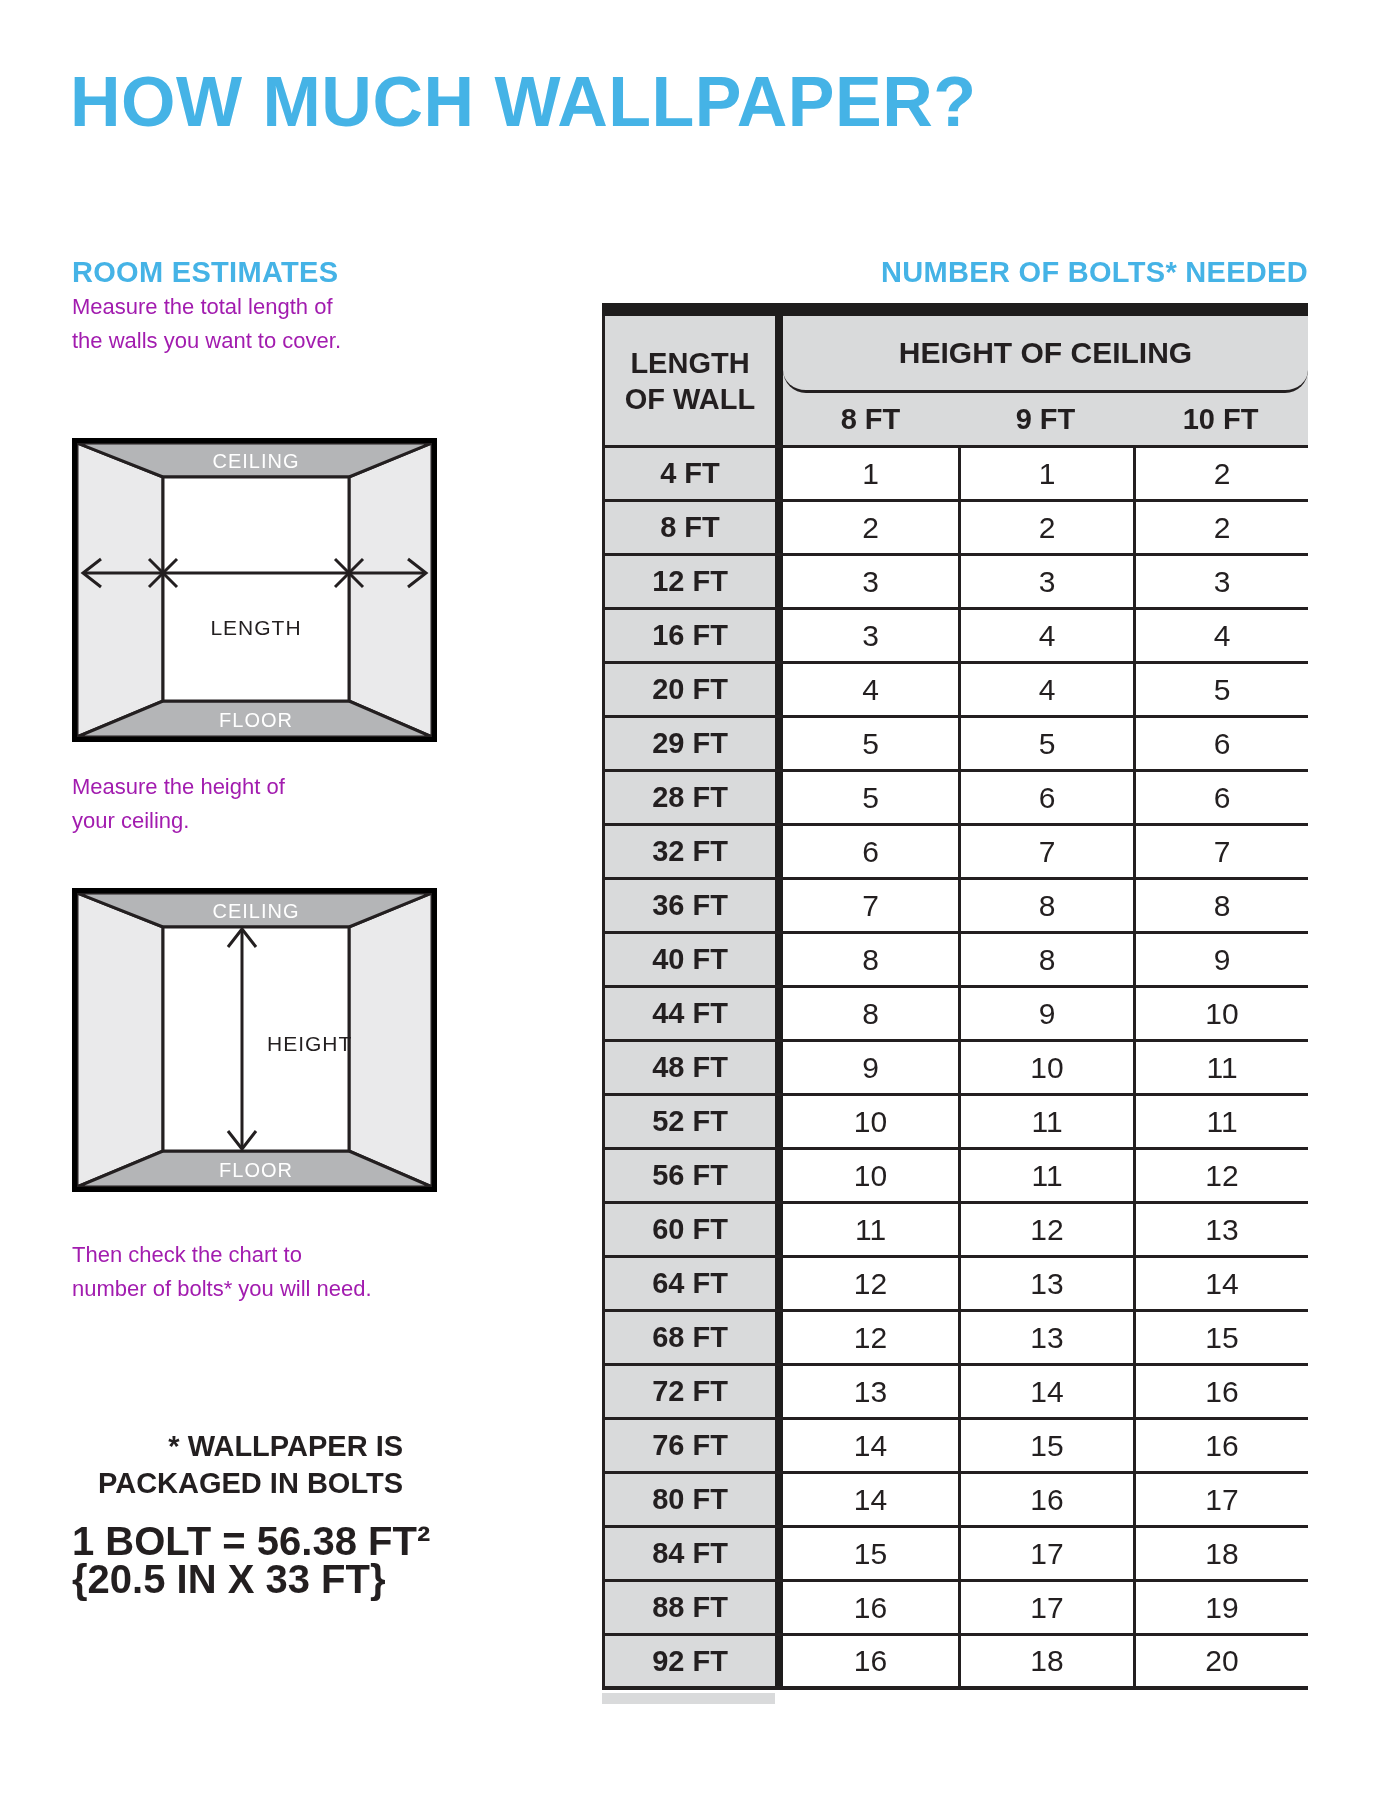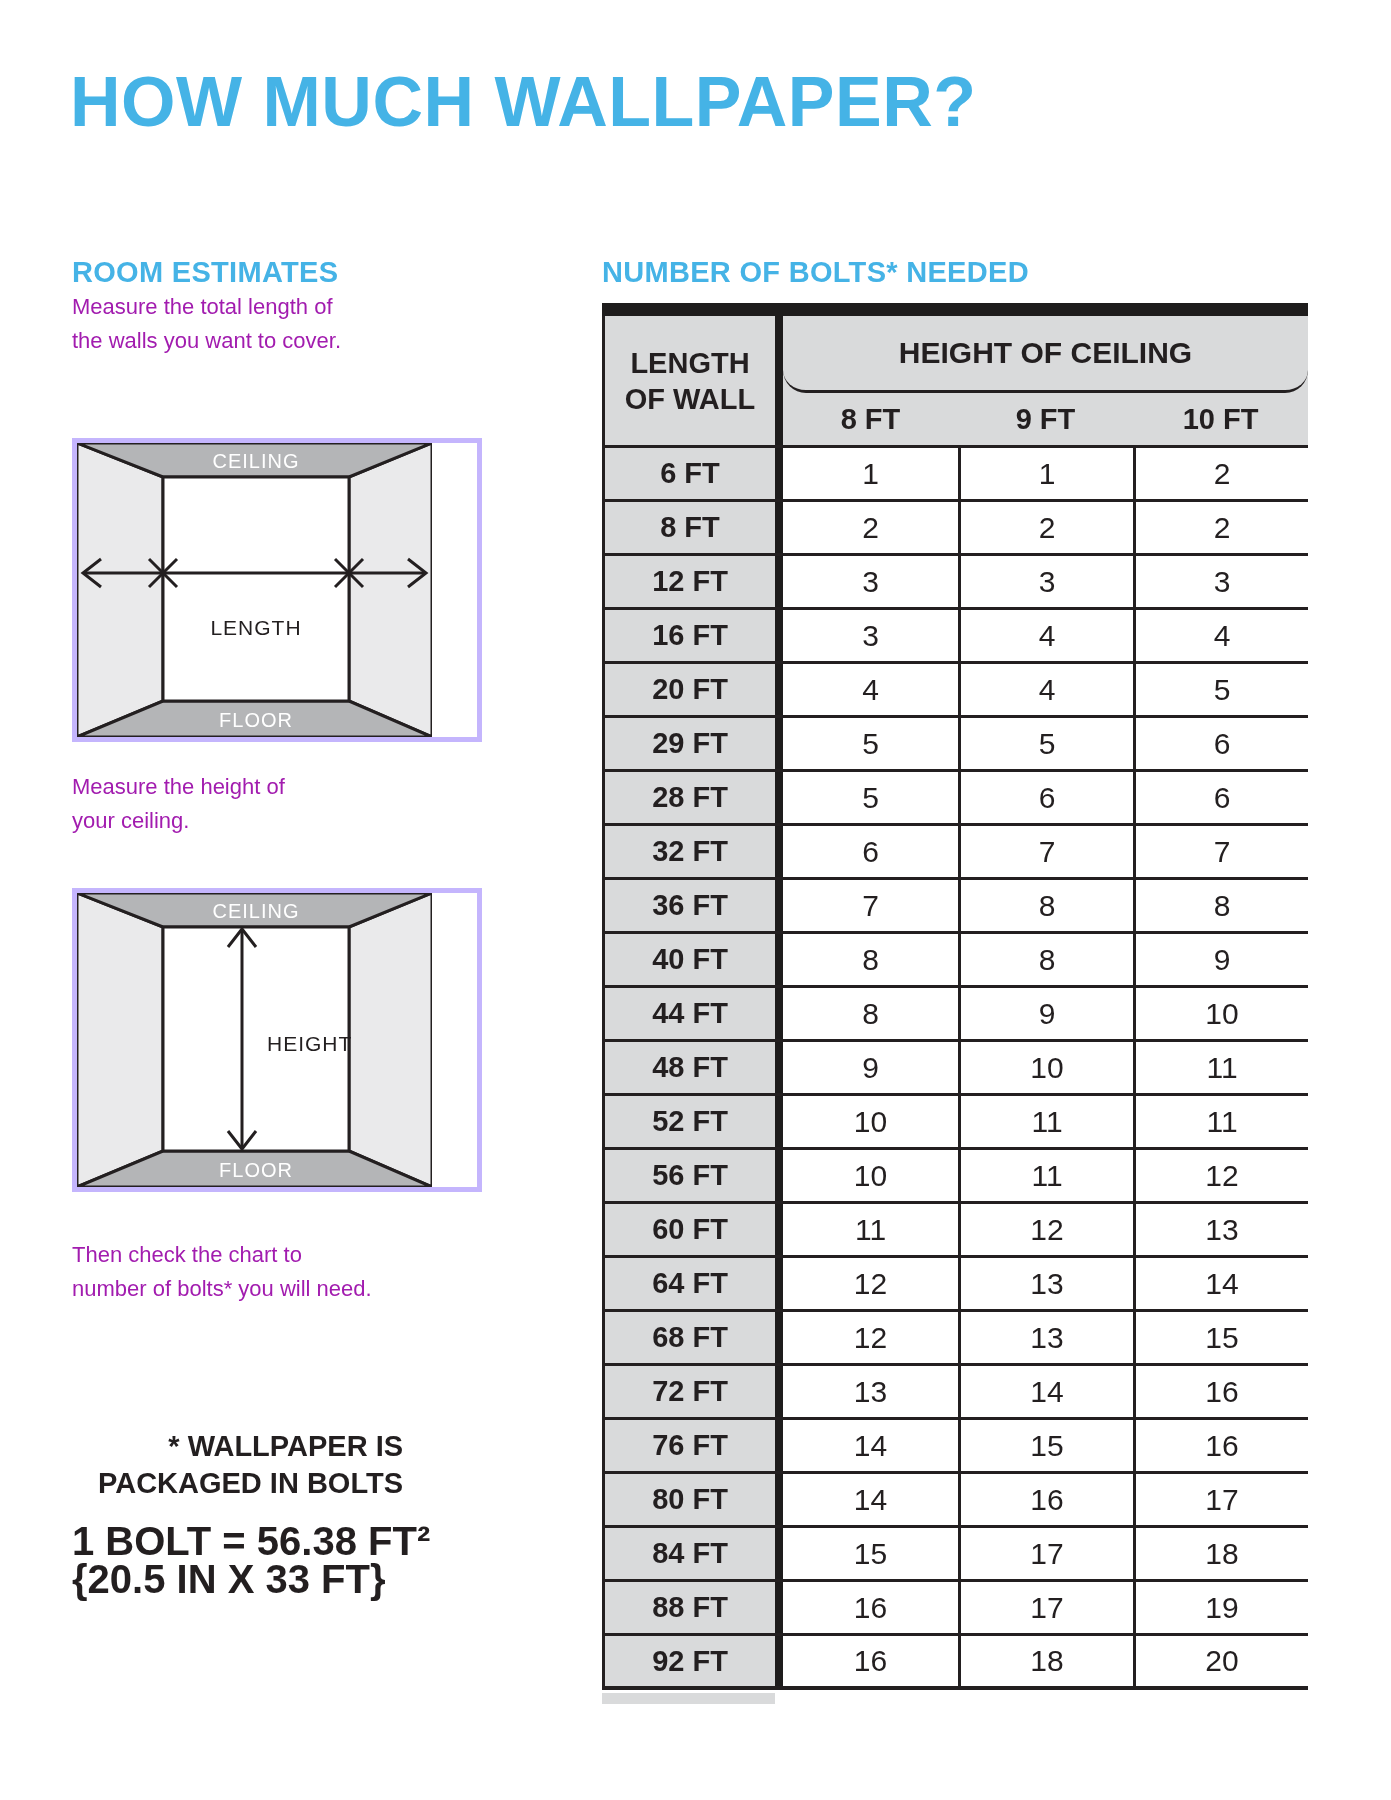--- a/index.html
+++ b/index.html
@@ -10,30 +10,30 @@
   }
   .abs{position:absolute;}
   .page-title{
     left:70px;top:62px;font-size:70px;font-weight:bold;color:#45b3e6;
     letter-spacing:0.5px;white-space:nowrap;
   }
   .section-heading{
     font-size:29px;font-weight:bold;color:#45b3e6;letter-spacing:0.3px;white-space:nowrap;
   }
   .room-estimates{left:72px;top:256px;}
-  .bolts-heading{left:602px;top:256px;width:706px;text-align:left;}
+  .bolts-heading{left:602px;top:256px;width:706px;text-align:right;}
   .para{font-size:22px;line-height:34px;color:#a21caf;}
   .para1{left:72px;top:290px;}
   .para2{left:72px;top:770px;}
   .para3{left:72px;top:1238px;}
   .footnote{left:72px;top:1428px;font-size:29px;line-height:37px;font-weight:bold;text-align:right;}
   .footnote .indent{padding-left:26px;}
   .boltinfo{left:72px;top:1522px;font-size:40px;line-height:38px;font-weight:bold;}
   .diagram{
-    border:5px solid #c4b5fd;background:#ffffff;width:410px;height:304px;
+    border:5px solid #000000;background:#ffffff;width:365px;height:304px;
   }
   .diagram1{left:72px;top:438px;}
   .diagram2{left:72px;top:888px;}
   .diagram svg{display:block;width:355px;height:294px;}
 
   
   .wtable{left:602px;top:303px;width:706px;}
   .topbar{height:13px;background:#1e1c1c;}
   .tbody-wrap{border-left:3px solid #231f20;}
   .thead{
@@ -155,21 +155,21 @@
           <div class="group-cell">HEIGHT OF CEILING</div>
           <div class="sub-row">
             <div class="sub-cell">8 FT</div>
             <div class="sub-cell">9 FT</div>
             <div class="sub-cell">10 FT</div>
           </div>
         </div>
       </div>
       <div>
           <div class="trow">
-            <div class="tlabel">6 FT</div>
+            <div class="tlabel">4 FT</div>
             <div class="tdiv"></div>
             <div class="tval">1</div>
             <div class="tval">1</div>
             <div class="tval">2</div>
           </div>
           <div class="trow">
             <div class="tlabel">8 FT</div>
             <div class="tdiv"></div>
             <div class="tval">2</div>
             <div class="tval">2</div>

